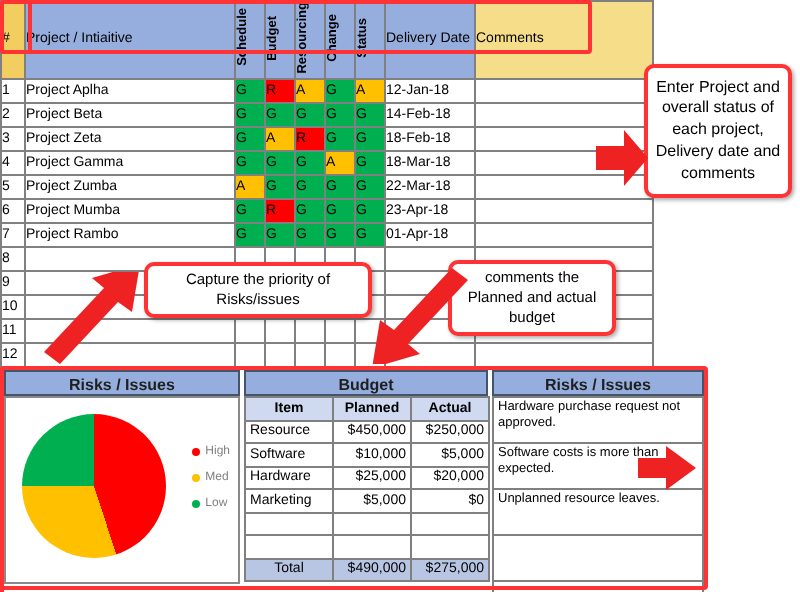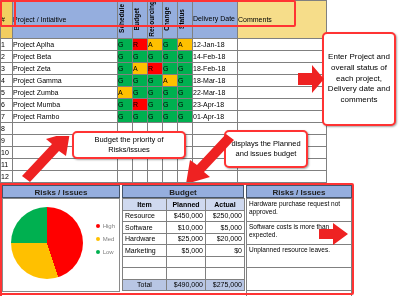--- a/index.html
+++ b/index.html
@@ -76,21 +76,21 @@
     vertical-align:top; line-height:1.25; height:23px; }
   td.rempty { height:17px; }
 
   
   .callout {
     position:absolute; background:#ffffff; border:2px solid #ff3333; border-radius:5px;
     font-size:7.5px; color:#000; text-align:center; line-height:1.35;
     display:flex; align-items:center; justify-content:center; padding:2px 3px;
     box-shadow: 1px 1px 2px rgba(0,0,0,0.35);
   }
-  #callout-status { left:322px; top:32px; width:74px; height:94px; font-size:8px; }
+  #callout-status { left:322px; top:32px; width:74px; height:67px; font-size:8px; }
   #callout-priority { left:72px; top:131px; width:114px; height:28px; }
   #callout-budget { left:224px; top:130px; width:84px; height:38px; }
   #callout-risks { left:348px; top:207px; width:50px; height:52px; font-size:8px; text-align:left; }
 
   .arrow { position:absolute; }
 
   
   .hl { position:absolute; border:2px solid #ff3333; pointer-events:none; border-radius:2px; }
   #hl-top { left:0px; top:0px; width:296px; height:27px; }
   #hl-left { left:0px; top:0px; width:16px; height:27px; }
@@ -358,24 +358,24 @@
   </div>
 
   <div class="hl" id="hl-bottom"></div>
   <div id="hl-bsep1"></div>
   <div id="hl-bsep2"></div>
 
   <div class="callout" id="callout-status">
     <span>Enter Project and overall status of each project, Delivery date and comments</span>
   </div>
   <div class="callout" id="callout-priority">
-    <span>Budget the priority of Risks/issues</span>
+    <span>Capture the priority of Risks/issues</span>
   </div>
   <div class="callout" id="callout-budget">
-    <span>displays the Planned and issues budget</span>
+    <span>comments the Planned and actual budget</span>
   </div>
 
   <svg class="arrow" style="left:296px; top:62px;" width="30" height="34">
     <path d="M2,11 L16,11 L16,3 L28,17 L16,31 L16,23 L2,23 Z" fill="#ee2222"></path>
   </svg>
   <svg class="arrow" style="left:20px; top:136px;" width="58" height="46">
     <path d="M0,44 L30,12 L24,7 L48,0 L44,24 L37,19 L8,50 Z" fill="#ee2222" transform="translate(2,-4)"></path>
   </svg>
   <svg class="arrow" style="left:186px; top:134px;" width="50" height="48">
     <path d="M48,2 L18,34 L24,39 L0,46 L4,22 L11,27 L40,-4 Z" fill="#ee2222" transform="translate(0,4)"></path>

